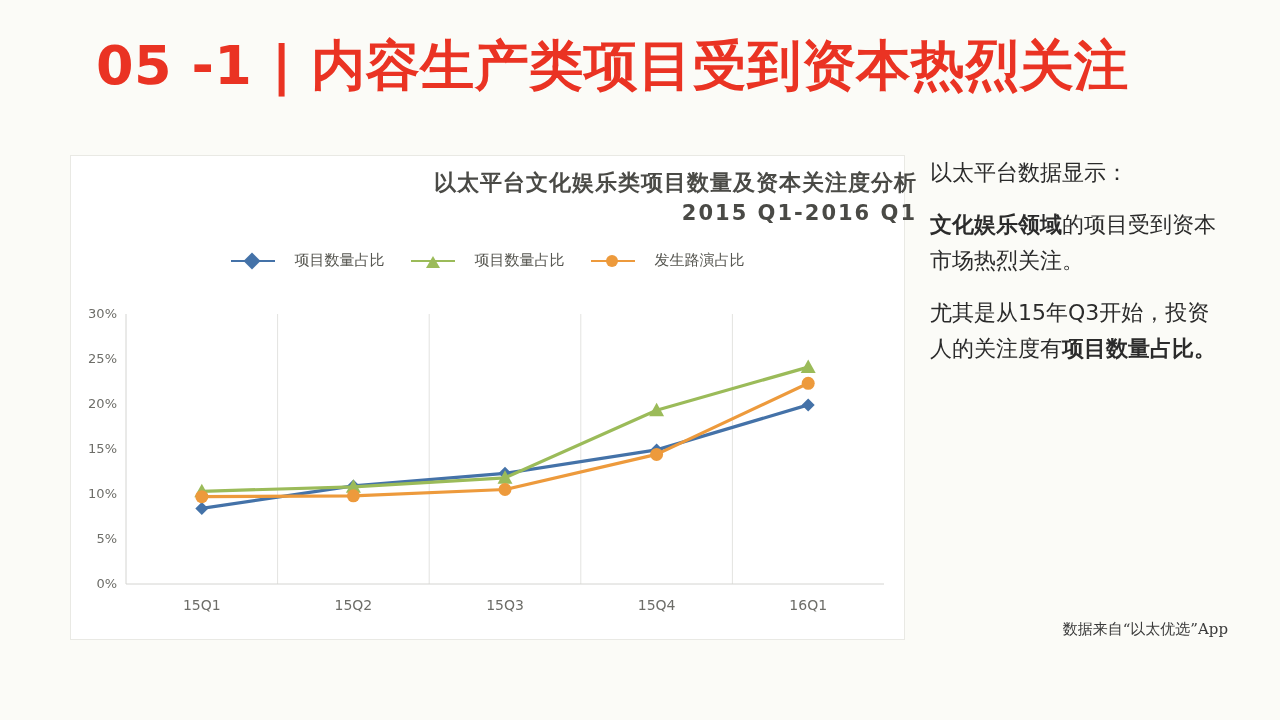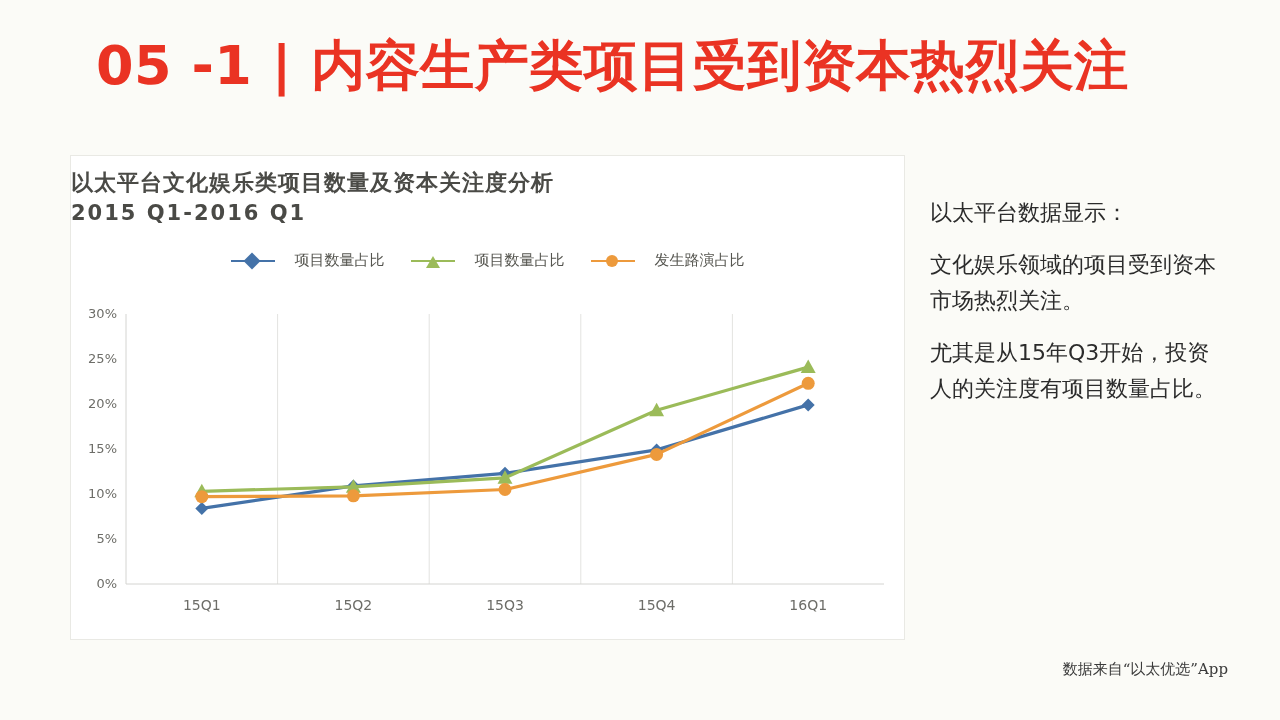--- a/index.html
+++ b/index.html
@@ -38,24 +38,24 @@
     top: 155px;
     width: 835px;
     height: 485px;
     background: #ffffff;
     border: 1px solid #e9e9e4;
     box-sizing: border-box;
   }
 
   #chart-title-block {
     position: absolute;
-    left: 0;
+    left: 13px;
     top: 12px;
     width: 100%;
-    text-align: left;
+    text-align: right;
   }
   #chart-title-line1 {
     display: block;
     font-size: 22px;
     font-weight: bold;
     color: #4a4a46;
     letter-spacing: 1px;
     line-height: 30px;
     font-family: "DejaVu Sans", "Liberation Sans", sans-serif;
   }
@@ -144,31 +144,30 @@
     font-family: "DejaVu Sans", "Liberation Sans", sans-serif;
   }
 
   
   #sidebar {
     position: absolute;
     left: 930px;
     top: 155px;
     width: 300px;
     height: 500px;
-    margin-top: 40px;
   }
   .side-para {
     font-size: 22px;
     line-height: 36px;
     color: #2b2b2b;
     margin: 0 0 16px 0;
     font-family: "DejaVu Sans", "Liberation Sans", sans-serif;
     letter-spacing: 0px;
   }
-  .side-para b { font-weight: normal; }
+  .side-para b { font-weight: bold; }
   #side-source {
     position: absolute;
     right: 2px;
     top: 465px;
     font-size: 15px;
     color: #3a3a3a;
     white-space: nowrap;
     font-family: "DejaVu Serif", "Liberation Serif", serif;
   }
 </style>

